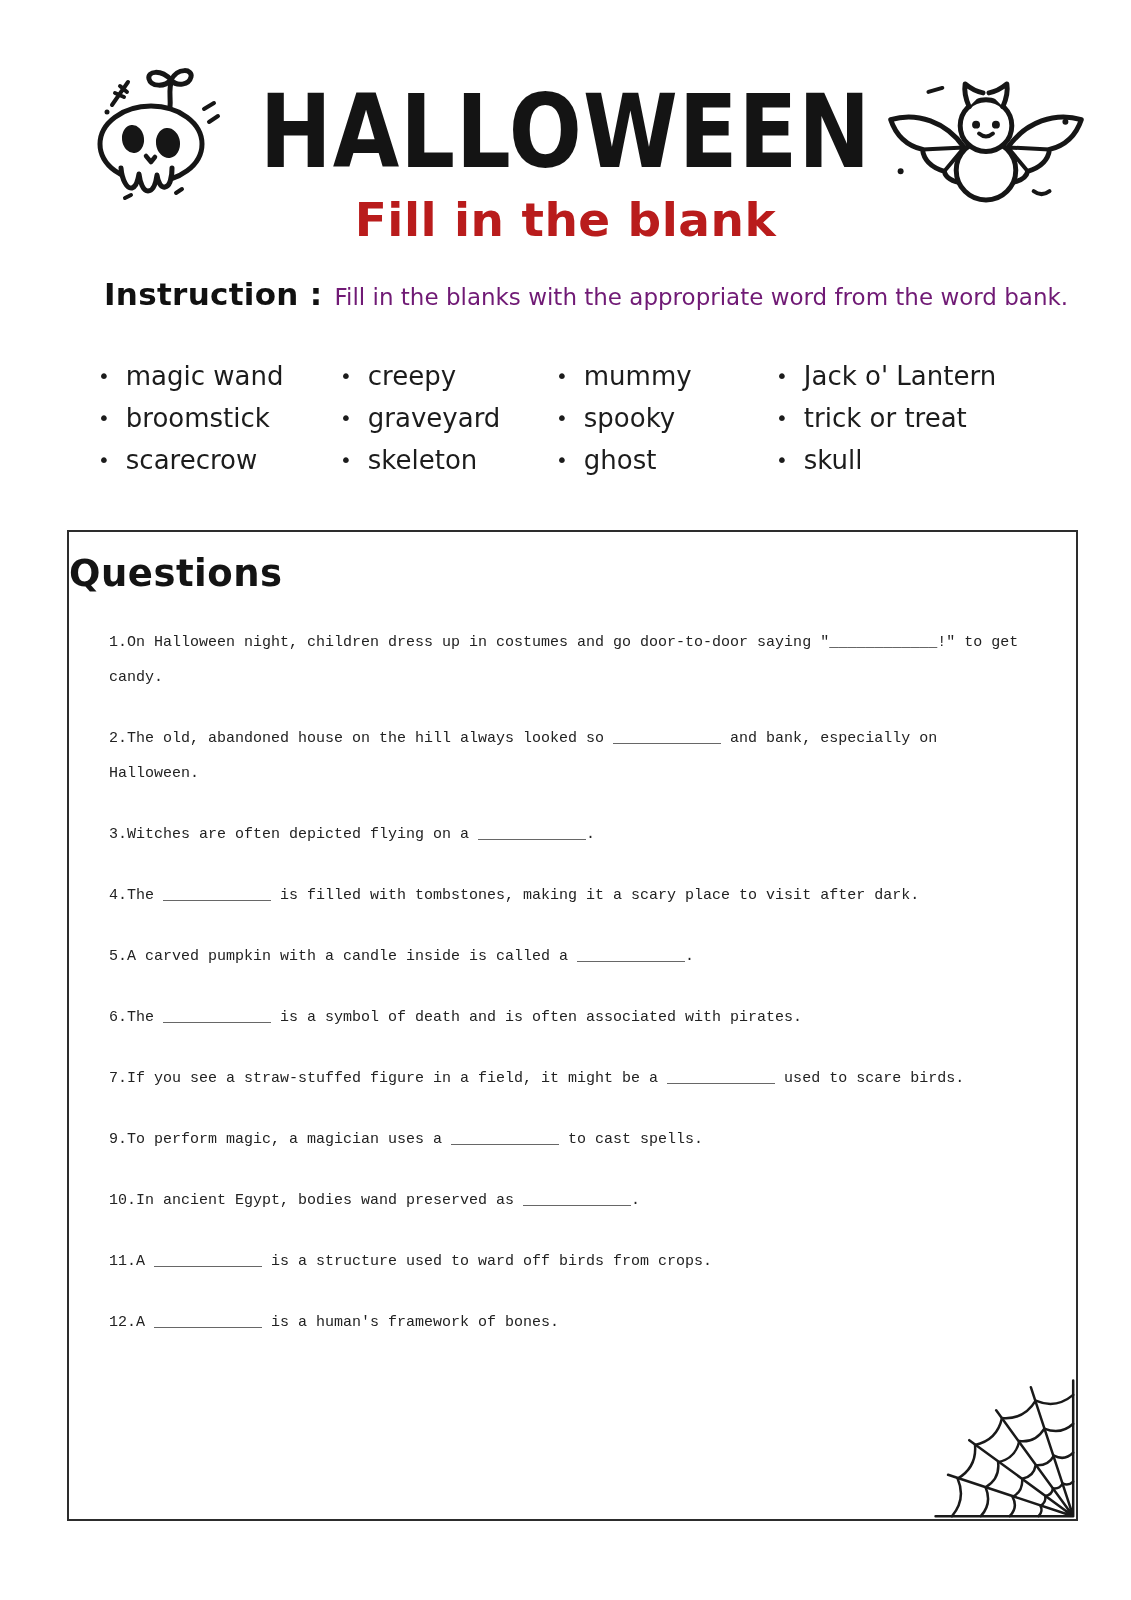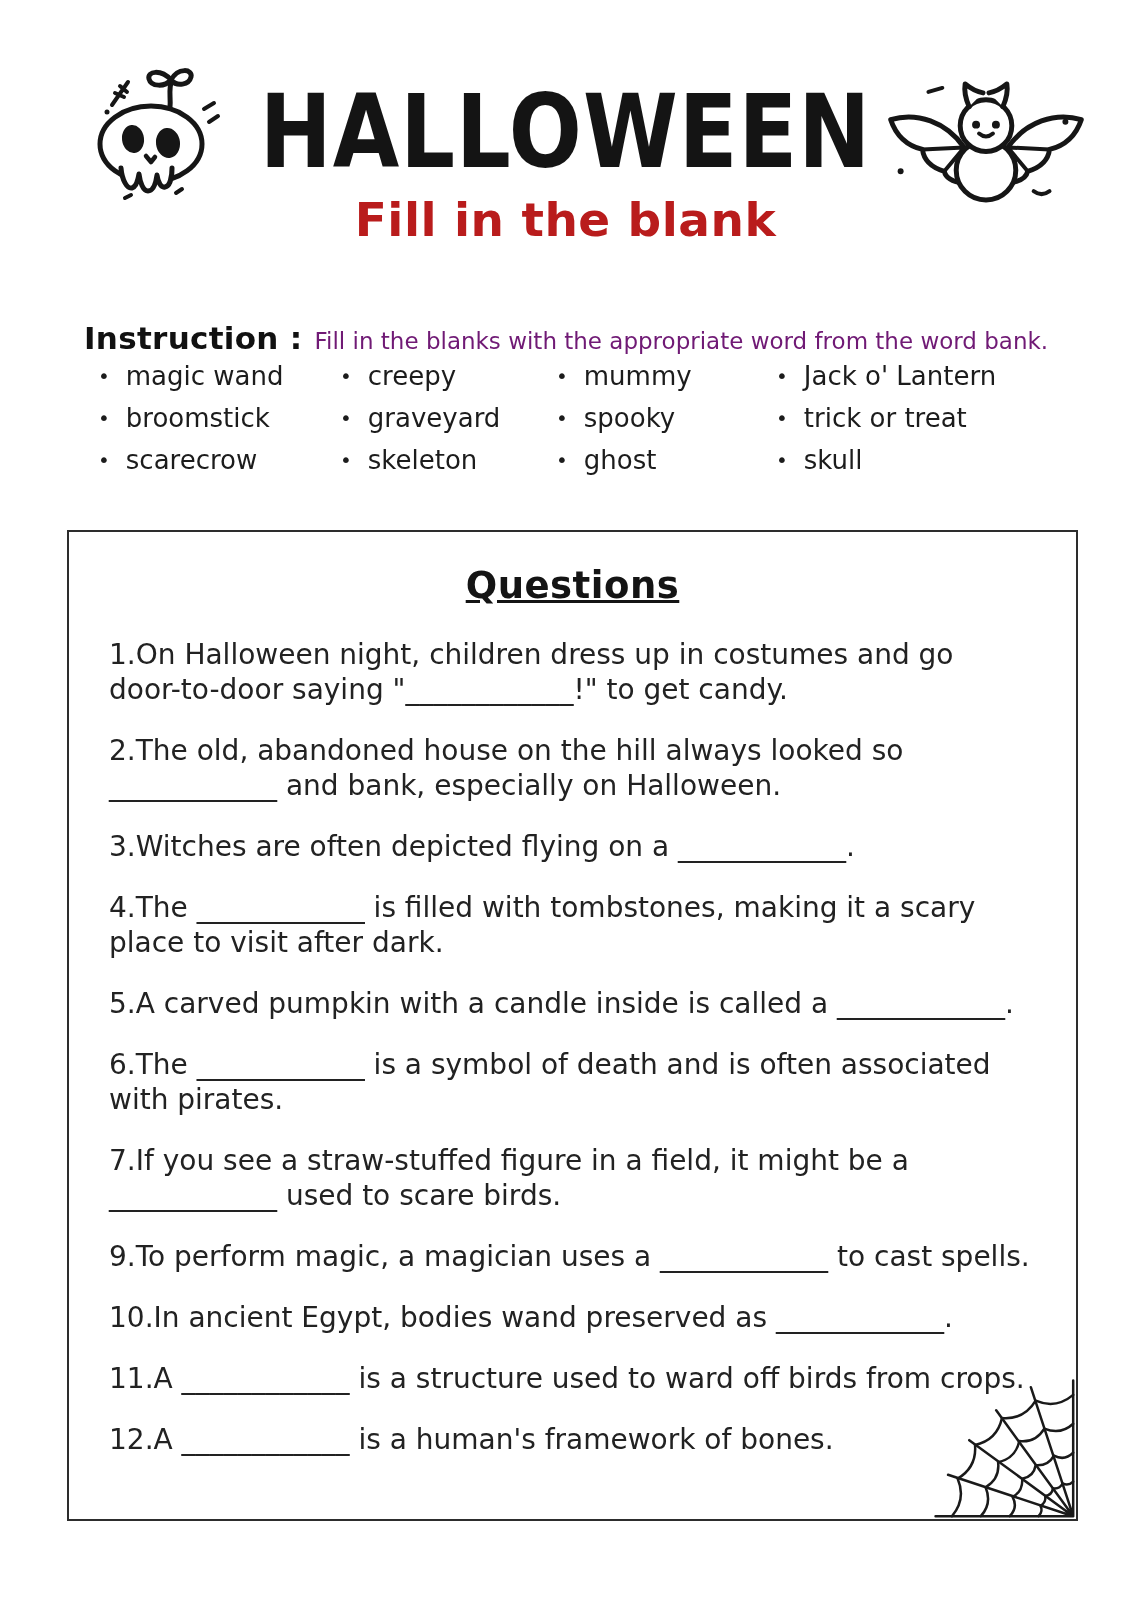--- a/index.html
+++ b/index.html
@@ -18,38 +18,38 @@
   .page-title {
     font-size:86px; font-weight:800; letter-spacing:1px; line-height:1;
     transform:scaleY(1.18); transform-origin:top center; color:#141414;
   }
   .page-subtitle {
     position:absolute; left:0; right:0; top:192px; text-align:center;
     font-size:47px; font-weight:bold; color:#b91c1c; letter-spacing:0.5px;
   }
 
   
-  .instruction { position:absolute; left:84px; top:276px; right:50px;
-    display:flex; align-items:baseline; gap:12px; white-space:nowrap;margin-top:44px; }
+  .instruction { position:absolute; left:104px; top:276px; right:50px;
+    display:flex; align-items:baseline; gap:12px; white-space:nowrap; }
   .ins-label { font-size:31px; font-weight:bold; color:#111; letter-spacing:0.3px; }
   .ins-text  { font-size:23px; color:#701a75; }
 
   
   .wordbank { position:absolute; left:98px; top:356px; right:40px;
     display:grid; grid-template-columns:242px 216px 220px 1fr; }
   .wordbank ul { list-style:none; }
   .wordbank li { font-size:26px; line-height:40px; color:#1c1c1c; display:flex; align-items:baseline; }
   .wordbank .dot { font-size:20px; margin-right:16px; position:relative; top:-2px; }
 
   
   .qbox { position:absolute; left:67px; top:530px; width:1011px; height:991px;
     border:2px solid #2d2d2d; background:#fff; }
-  .q-title { margin-top:32px; text-align:center; font-size:37px; font-weight:bold;
-    letter-spacing:0.5px; color:#141414;text-decoration:underline; }
-  .qlist { margin:30px 44px 0 40px; font-size:28px; line-height:35px; color:#222; }
+  .q-title { margin-top:20px; text-align:left; font-size:37px; font-weight:bold;
+    letter-spacing:0.5px; color:#141414; }
+  .qlist { margin:30px 44px 0 40px; font-size:15px; line-height:35px; color:#222;font-family:Liberation Mono, monospace; }
   .question { margin-bottom:26px; }
   .question:last-child { margin-bottom:0; }
   .web-icon { position:absolute; right:-2px; bottom:-2px; width:154px; height:154px; }
 </style>
 </head>
 <body>
 
 <div class="page">
 
   <svg class="skull-icon" viewBox="0 0 140 140" aria-hidden="true">

